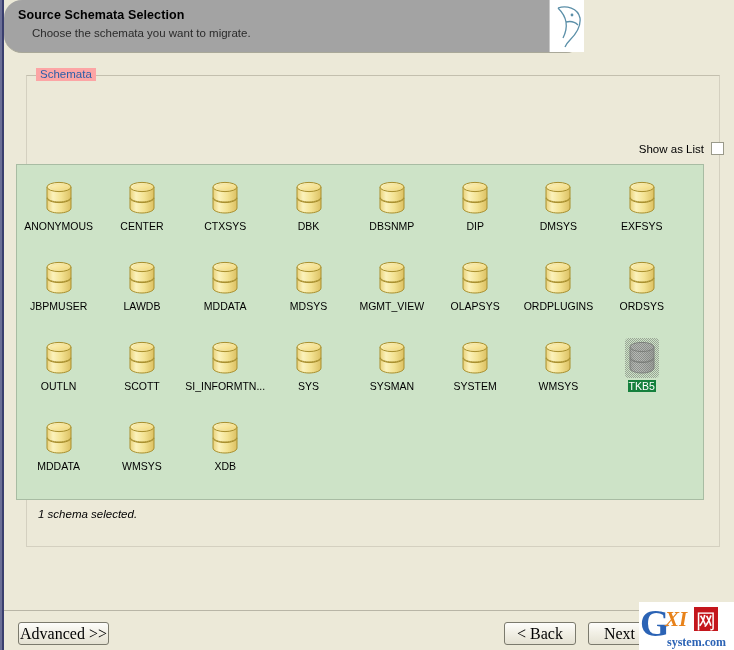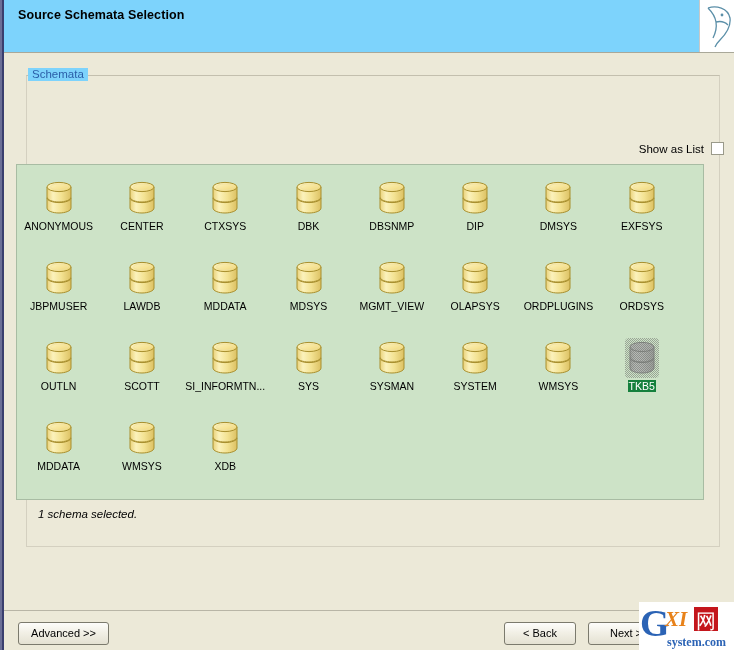--- a/index.html
+++ b/index.html
@@ -38,25 +38,26 @@
     left: 0; top: 0;
     width: 2px;
     height: 650px;
     background: #6b6f96;
   }
 
   
   .header {
     position: absolute;
     left: 4px; top: 0;
-    width: 730px;
+    width: 580px;
     height: 53px;
-    background: #7dd3fc;
+    background: #a3a3a3;
     box-sizing: border-box;
     border-bottom: 1px solid #a9a899;
+    border-radius: 18px;
   }
   .header-title {
     position: absolute;
     left: 14px;
     top: 8px;
     font-size: 12.5px;
     font-weight: bold;
     color: #000;
     letter-spacing: 0.1px;
   }
@@ -100,24 +101,24 @@
     top: 22px;
     width: 694px;
     height: 472px;
     border: 1px solid #d4d0c0;
     border-top: 1px solid #c3bfae;
     box-sizing: border-box;
     background: transparent;
   }
   .groupbox-label {
     position: absolute;
-    left: 24px;
+    left: 32px;
     top: 15px;
     padding: 0 4px;
-    background: #7dd3fc;
+    background: #fca5a5;
     color: #2b5ea8;
     font-size: 11.5px;
     line-height: 13px;
   }
 
   .instruction {
     position: absolute;
     left: 34px;
     top: 39px;
     font-size: 11.5px;
@@ -266,22 +267,22 @@
     height: 40px;
     background: #ece9d8;
     border-top: 1px solid #b8b5a6;
   }
   .btn {
     position: absolute;
     height: 23px;
     background: linear-gradient(180deg, #fdfdfb 0%, #f2f0e6 45%, #e4e1d2 100%);
     border: 1px solid #7b7a6d;
     border-radius: 3px;
-    font-family: Liberation Sans, sans-serif;
-    font-size: 11px;
+    font-family: Liberation Serif, serif;
+    font-size: 16px;
     color: #000;
     box-sizing: border-box;
     cursor: default;
     padding: 0;
     line-height: 21px;
     text-align: center;
   }
   .btn-advanced { left: 14px; top: 11px; width: 91px; }
   .btn-back     { left: 500px; top: 11px; width: 72px; }
   .btn-next     { left: 584px; top: 11px; width: 76px; }
@@ -302,20 +303,21 @@
 <body>
 
 <div id="app">
 
   <div class="left-rail">
     <div class="left-rail-inner"></div>
   </div>
 
   <div class="header">
     <div class="header-title">Source Schemata Selection</div>
+    <div class="header-sub">Choose the schemata you want to migrate.</div>
 
     <div class="header-logo">
       <svg width="30" height="48" viewBox="0 0 30 48" aria-hidden="true">
         <g fill="none" stroke="#5b8fa8" stroke-width="1.3">
           <path d="M6 6 C14 3, 26 6, 28 16 C29 24, 24 32, 18 38 C16 40, 14 42, 13 45"></path>
           <path d="M6 6 C10 10, 13 14, 14 20 C15 26, 13 32, 11 36"></path>
           <path d="M14 20 C18 19, 23 20, 26 23"></path>
         </g>
         <circle cx="20" cy="13" r="1.4" fill="#5b8fa8"></circle>
       </svg>

